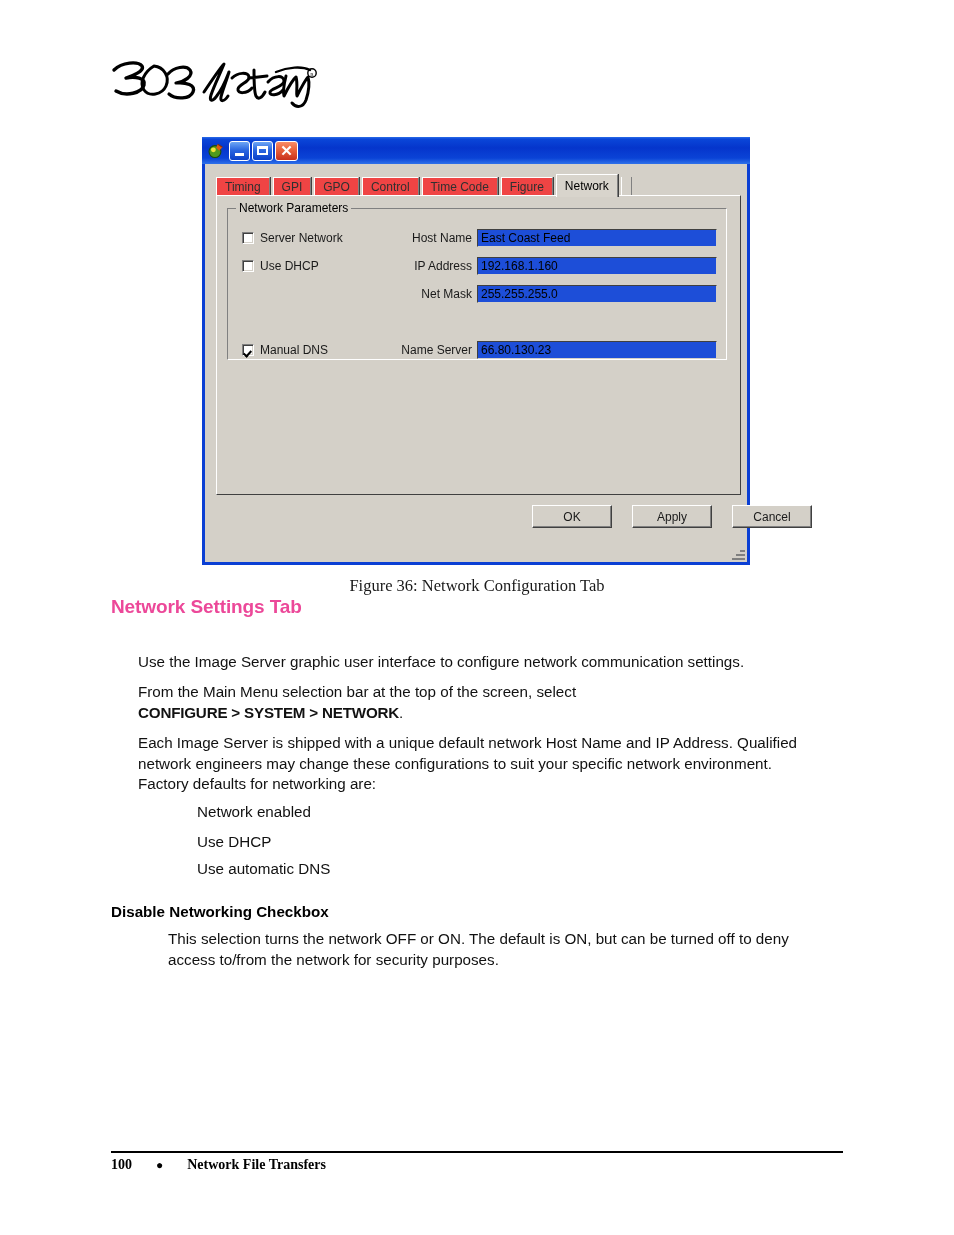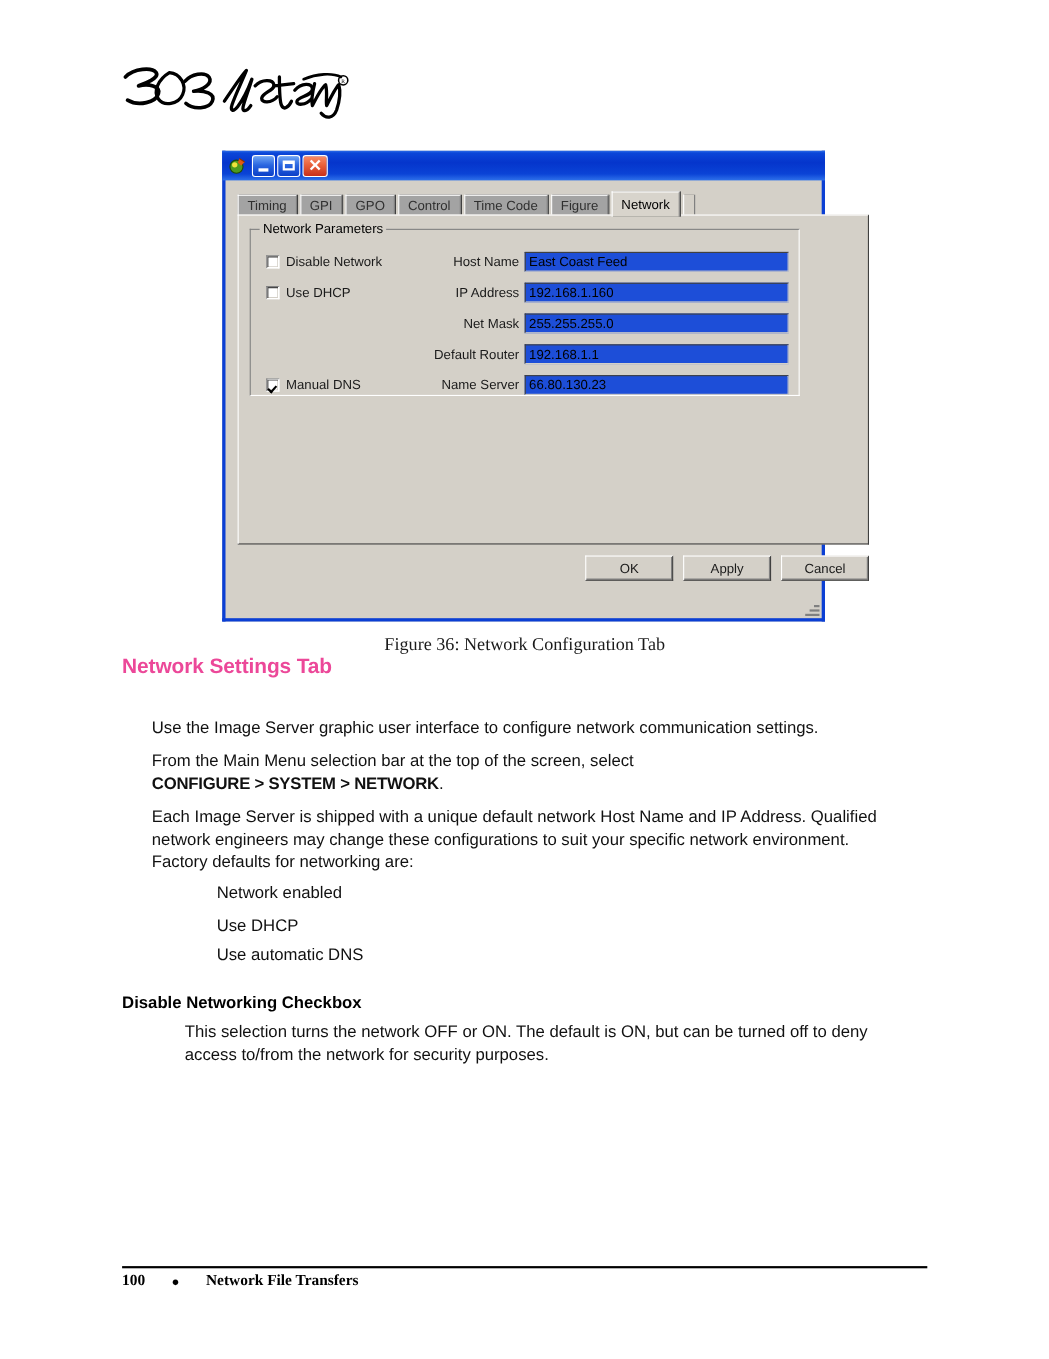--- a/index.html
+++ b/index.html
@@ -100,21 +100,21 @@
     left: 11px; top: 37px;
     height: 22px;
     display: flex;
     align-items: flex-end;
     font-size: 12px;
   }
   .tab {
     height: 19px;
     padding: 0 8px;
     margin-right: 3px;
-    background: #a3a3a3;
+    background: #ef4444;
     border-top: 1px solid #ffffff;
     border-left: 1px solid #ffffff;
     border-right: 1px solid #808080;
     box-shadow: 1px 0 0 #404040;
     display: flex; align-items: center;
     color: #303030;
     white-space: nowrap;
     box-sizing: border-box;
   }
   .tab.active {
@@ -130,21 +130,21 @@
     width: 10px; height: 19px;
     border-left: 1px solid #ffffff;
     box-shadow: 1px 0 0 #808080;
     box-sizing: border-box;
   }
 
   
   .tabpanel {
     position: absolute;
     left: 11px; top: 58px;
-    width: 574px; height: 300px;
+    width: 525px; height: 300px;
     background: #d4d0c8;
     border: 1px solid #ffffff;
     border-right-color: #404040;
     border-bottom-color: #404040;
     box-sizing: border-box;
   }
 
   
   .groupbox {
     position: absolute;
@@ -231,21 +231,21 @@
     white-space: nowrap;
     overflow: hidden;
   }
 
   
   .btnrow {
     position: absolute;
     left: 292px;
     top: 368px;
     display: flex;
-    gap: 9px;
+    gap: 20px;
     padding-left: 35px;
   }
   .btn {
     width: 80px; height: 23px;
     background: #d4d0c8;
     border: 1px solid #ffffff;
     border-right-color: #404040;
     border-bottom-color: #404040;
     box-shadow: inset -1px -1px 0 #808080;
     box-sizing: border-box;
@@ -386,44 +386,40 @@
   </div>
 
   <div class="tabpanel">
 
     <div class="groupbox">
       <div class="groupbox-label">Network Parameters</div>
 
       <div class="frow" style="top:18px">
         <div class="chk-wrap">
           <span class="checkbox"></span>
-          <span class="chk-label">Disable Network</span>
+          <span class="chk-label">Server Network</span>
         </div>
         <div class="flabel">Host Name</div>
         <div class="finput">East Coast Feed</div>
       </div>
 
       <div class="frow" style="top:46px">
         <div class="chk-wrap">
           <span class="checkbox"></span>
           <span class="chk-label">Use DHCP</span>
         </div>
         <div class="flabel">IP Address</div>
         <div class="finput">192.168.1.160</div>
       </div>
 
       <div class="frow" style="top:74px">
         <div class="flabel">Net Mask</div>
         <div class="finput">255.255.255.0</div>
       </div>
 
-      <div class="frow" style="top:102px">
-        <div class="flabel">Default Router</div>
-        <div class="finput">192.168.1.1</div>
-      </div>
 
       <div class="frow" style="top:130px">
         <div class="chk-wrap">
           <span class="checkbox checked"></span>
           <span class="chk-label">Manual DNS</span>
         </div>
         <div class="flabel">Name Server</div>
         <div class="finput">66.80.130.23</div>
       </div>
 

